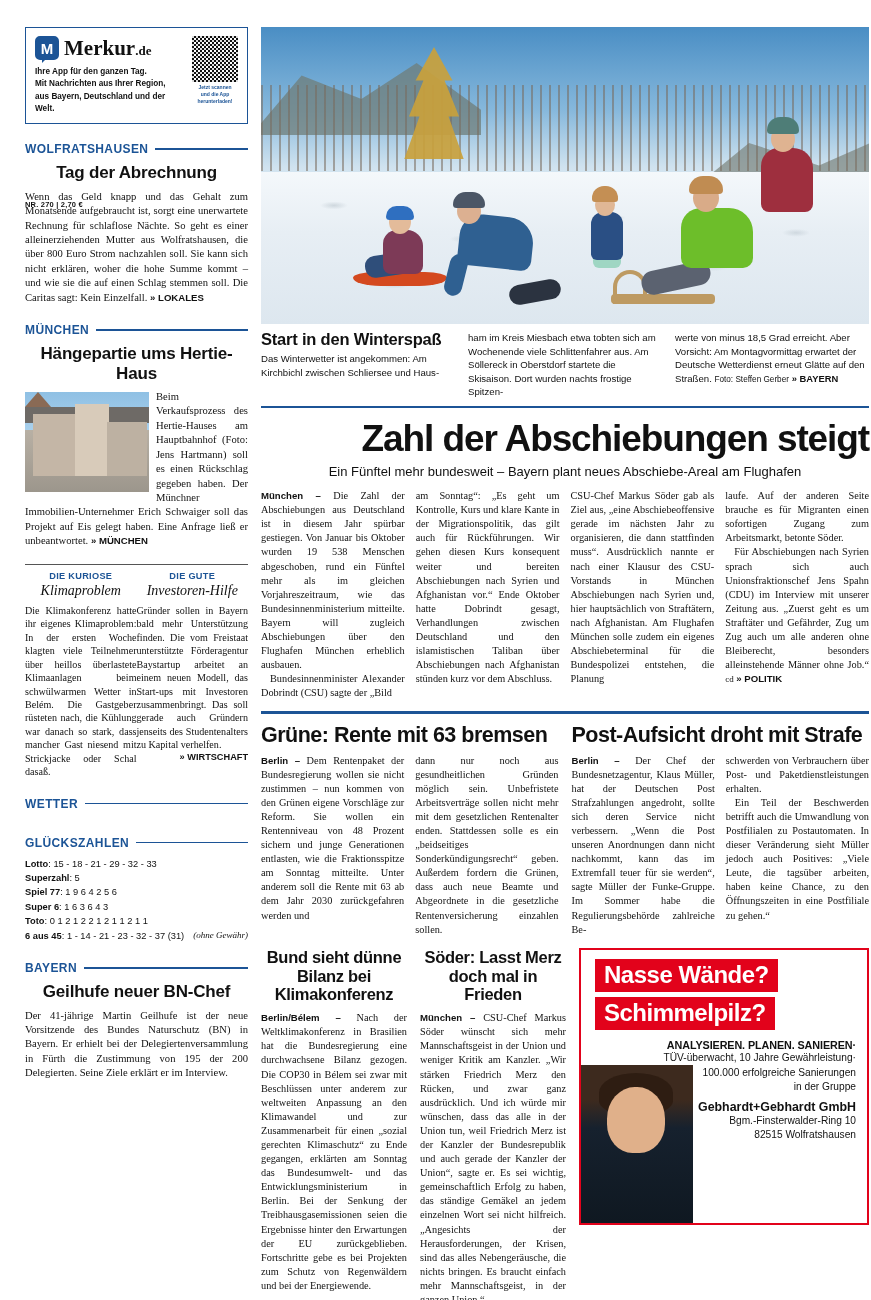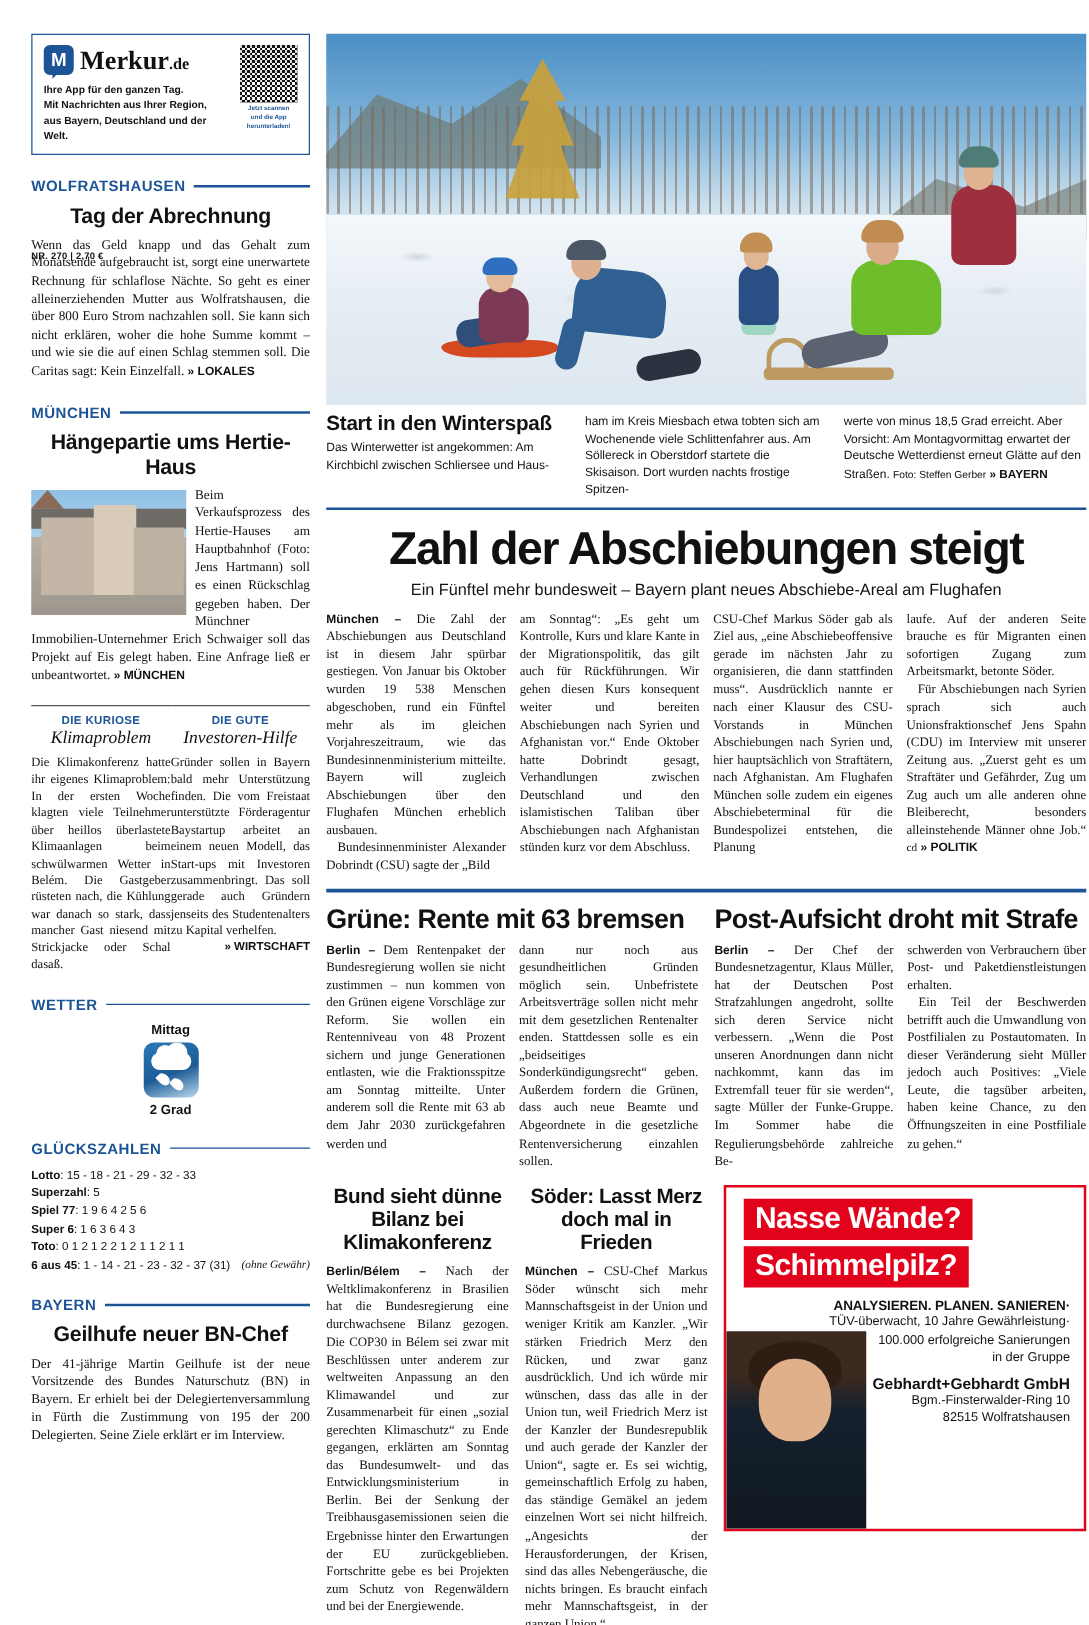--- a/index.html
+++ b/index.html
@@ -249,21 +249,21 @@
   }
   .pc-col { flex: 1; min-width: 0; }
   .pc-title { font-size: 16.5px; font-weight: 700; line-height: 1.05; margin-bottom: 4px; letter-spacing: -.2px; }
   .pc-text { font-size: 9.6px; line-height: 1.42; }
   .pc-credit { font-size: 8.2px; }
   .pc-ref { font-weight: 700; font-size: 9.4px; }
 
   
   .lead { margin-top: 12px; }
   .lead-head {
-    text-align: center; font-size: 37px; font-weight: 700;
+    text-align: right; font-size: 37px; font-weight: 700;
     line-height: 1; letter-spacing: -1.1px; color: #111;
   }
   .lead-sub {
     text-align: center; font-size: 13px; font-weight: 400;
     margin-top: 7px; margin-bottom: 10px; color: #111;
   }
   .cols4 { display: flex; gap: 11px; }
   .cols4 > div { flex: 1; min-width: 0; }
   .art-body {
     font-family: "Liberation Serif", serif; font-size: 10.3px;
@@ -391,29 +391,20 @@
           <div class="dual-body">Gründer sollen in Bayern bald mehr Unterstützung finden. Die vom Freistaat unterstützte Förderagentur Baystartup arbeitet an einem neuen Modell, das Start-ups mit Investoren zusammenbringt. Das soll gerade auch Gründern jenseits des Studentenalters zu Kapital verhelfen.</div>
           <div class="dual-ref">» WIRTSCHAFT</div>
         </div>
       </div>
 
       <div class="sec-head">
         <div class="sec-head-label">WETTER</div>
         <div class="sec-head-rule"></div>
       </div>
       <div class="weather-row">
-        <div class="wx">
-          <div class="wx-label">Mittag</div>
-          <div class="wx-icon">
-            <div class="cloud"></div>
-            <div class="drop d1"></div>
-            <div class="drop d2"></div>
-          </div>
-          <div class="wx-temp">2 Grad</div>
-        </div>
       </div>
 
       <div class="sec-head">
         <div class="sec-head-label">GLÜCKSZAHLEN</div>
         <div class="sec-head-rule"></div>
       </div>
       <div class="lotto">
         <div><b>Lotto</b>: <span>15 - 18 - 21 - 29 - 32 - 33</span></div>
         <div><b>Superzahl</b>: <span>5</span></div>
         <div><b>Spiel 77</b>: <span>1 9 6 4 2 5 6</span></div>

